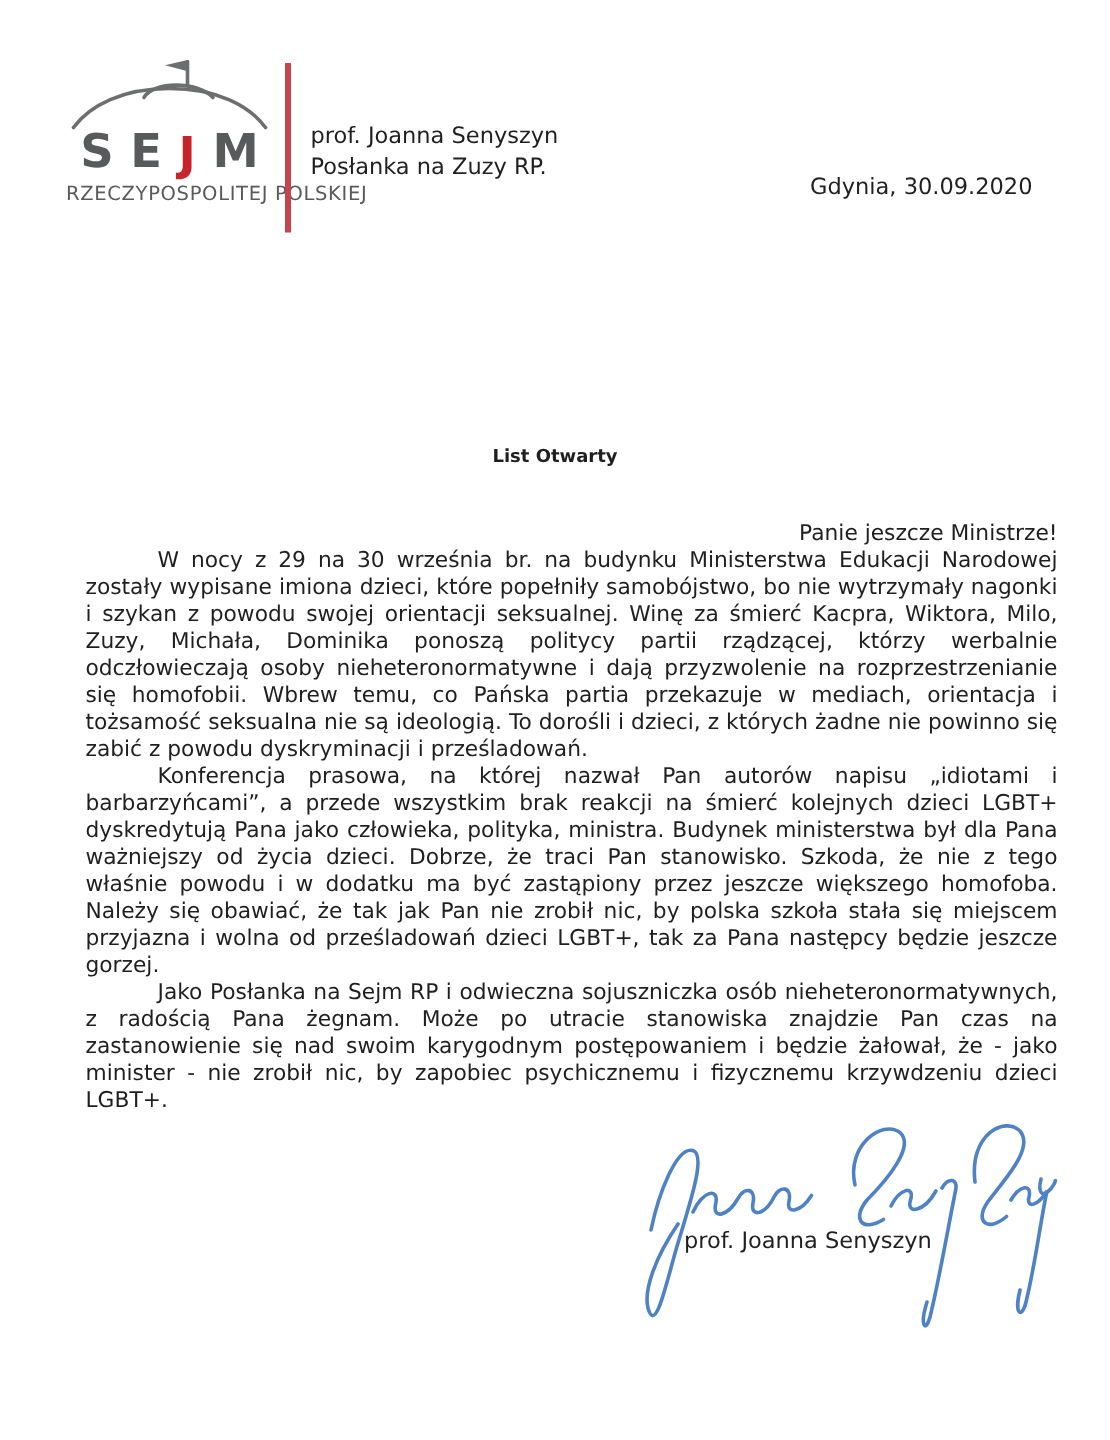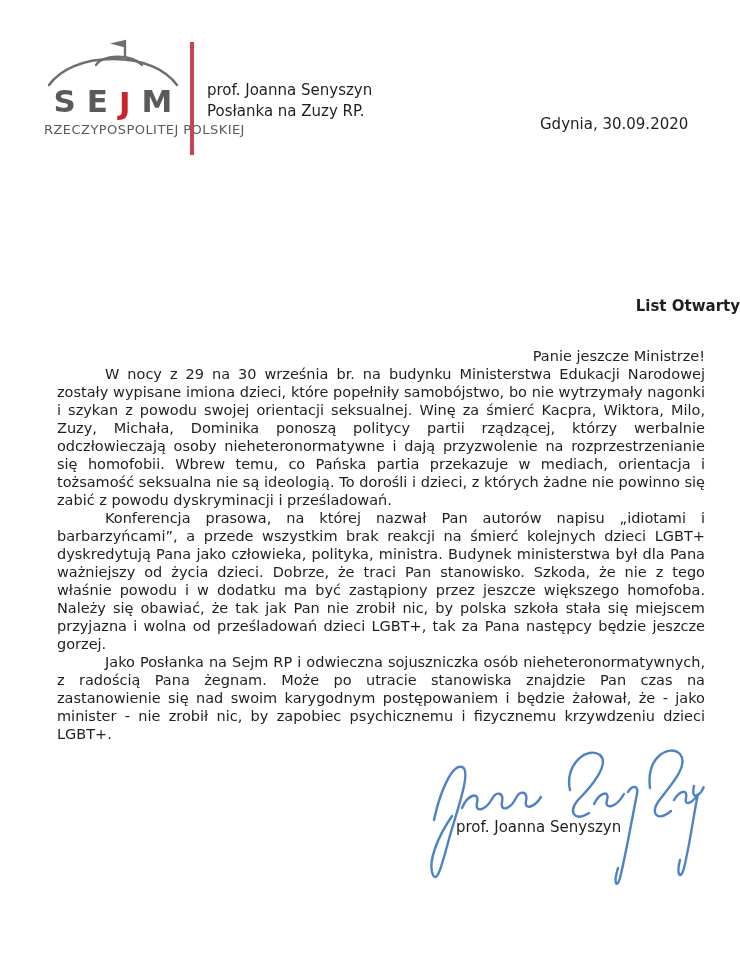--- a/index.html
+++ b/index.html
@@ -18,21 +18,21 @@
   .logo-word .j{color:#c8242b;position:relative;top:2px;}
   .logo-sub{font-weight:normal;font-size:13px;letter-spacing:.45px;color:#595a5c;margin-top:6px;white-space:nowrap;}
 
   .accent-bar{position:absolute;left:190px;top:42px;width:4px;height:113px;background:#c4454d;}
 
   .sender{position:absolute;left:207px;top:80px;font-size:15px;line-height:21px;}
   .date{position:absolute;left:540px;top:103px;font-size:15px;margin-top:12px;}
 
   .recipient{position:absolute;left:400px;top:206px;font-weight:bold;font-size:15px;line-height:21.5px;}
 
-  .title{position:absolute;left:0;right:0;top:297px;text-align:right;font-weight:bold;font-size:15px;}
+  .title{position:absolute;left:0;right:0;top:297px;text-align:center;font-weight:bold;font-size:12px;}
 
   
   .bodytext{position:absolute;left:57px;top:347px;width:648px;
     font-size:14.5px;line-height:18px;text-align:justify;}
   .salutation{text-indent:48px;margin:0 0 11px 0;text-align:right;}
   .bodytext p{margin:0;text-indent:48px;}
 
   
   .sig-svg{position:absolute;left:406px;top:742px;}
   .printed-name{position:absolute;left:456px;top:818px;font-size:15px;}

